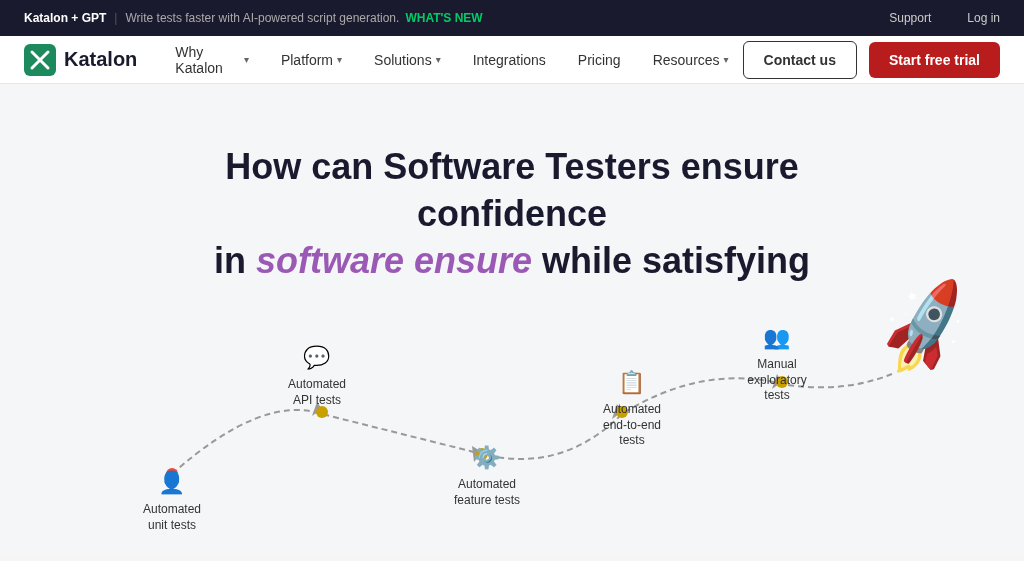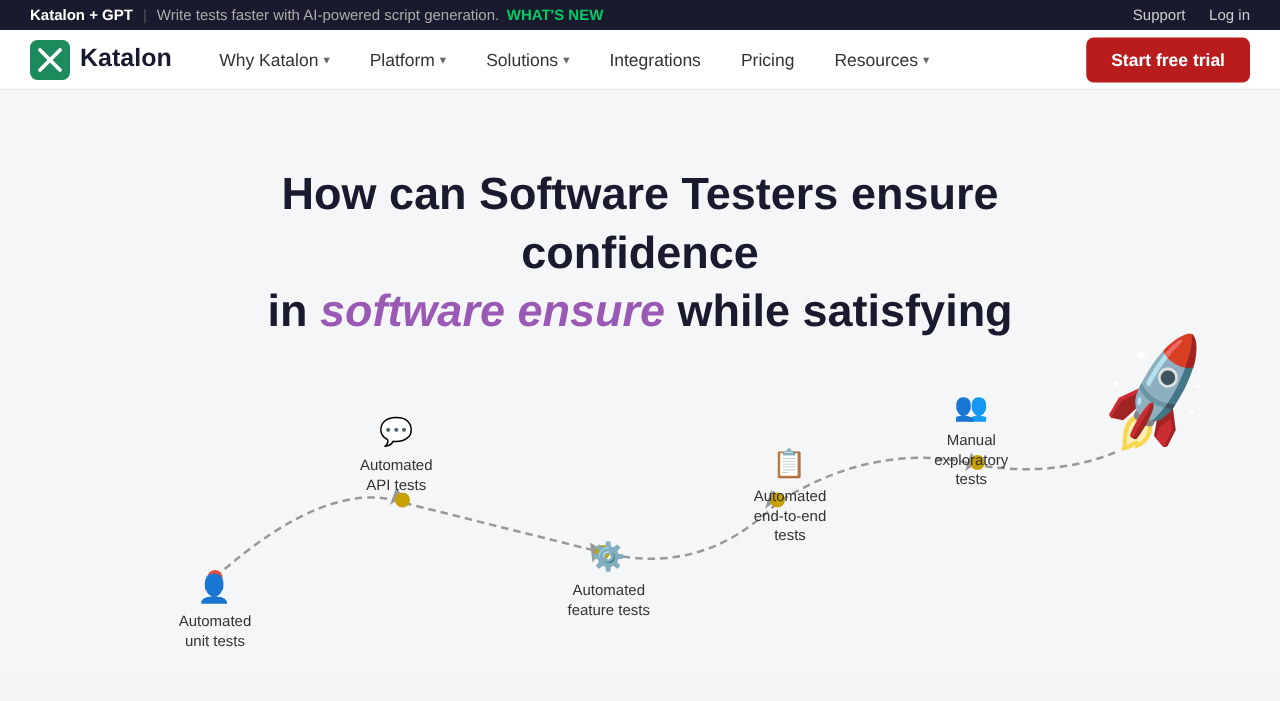--- a/index.html
+++ b/index.html
@@ -6,29 +6,29 @@
     body { font-family: -apple-system, BlinkMacSystemFont, 'Segoe UI', sans-serif; background: #f5f5f5; width: 1024px; overflow-x: hidden; }
 
     
     .top-banner {
       background: #1a1a2e;
       color: #fff;
       display: flex;
       align-items: center;
       justify-content: space-between;
       padding: 0 24px;
-      height: 24px;
+      height: 36px;
       font-size: 12px;
     }
     .top-banner-left { display: flex; align-items: center; gap: 6px; }
     .top-banner-brand { font-weight: 700; color: #fff; }
     .top-banner-separator { color: #555; margin: 0 2px; }
     .top-banner-desc { color: #aaa; }
     .top-banner-new { color: #00cc66; font-weight: 700; cursor: pointer; }
-    .top-banner-right { display: flex; gap: 19px; }
+    .top-banner-right { display: flex; gap: 36px; }
     .top-banner-right a { color: #ccc; text-decoration: none; font-size: 12px; cursor: pointer; }
 
     
     .navbar {
       background: #fff;
       border-bottom: 1px solid #e8e8e8;
       display: flex;
       align-items: center;
       padding: 0 24px;
       height: 48px;
@@ -206,20 +206,21 @@
     <div class="nav-item">
       <span>Pricing</span>
     </div>
     <div class="nav-item">
       <span>Resources</span>
       <span class="nav-chevron">▾</span>
     </div>
   </div>
 
   <div class="nav-actions">
+    <button class="btn-contact">Contact us</button>
     <button class="btn-trial">Start free trial</button>
   </div>
 </nav>
 
 <div class="hero">
   <h1 class="hero-title">
     <span>How can Software Testers ensure confidence</span><br>
     <span>in <span class="hero-title-quality">software ensure</span><span> while satisfying</span></span><br>
   </h1>
 

